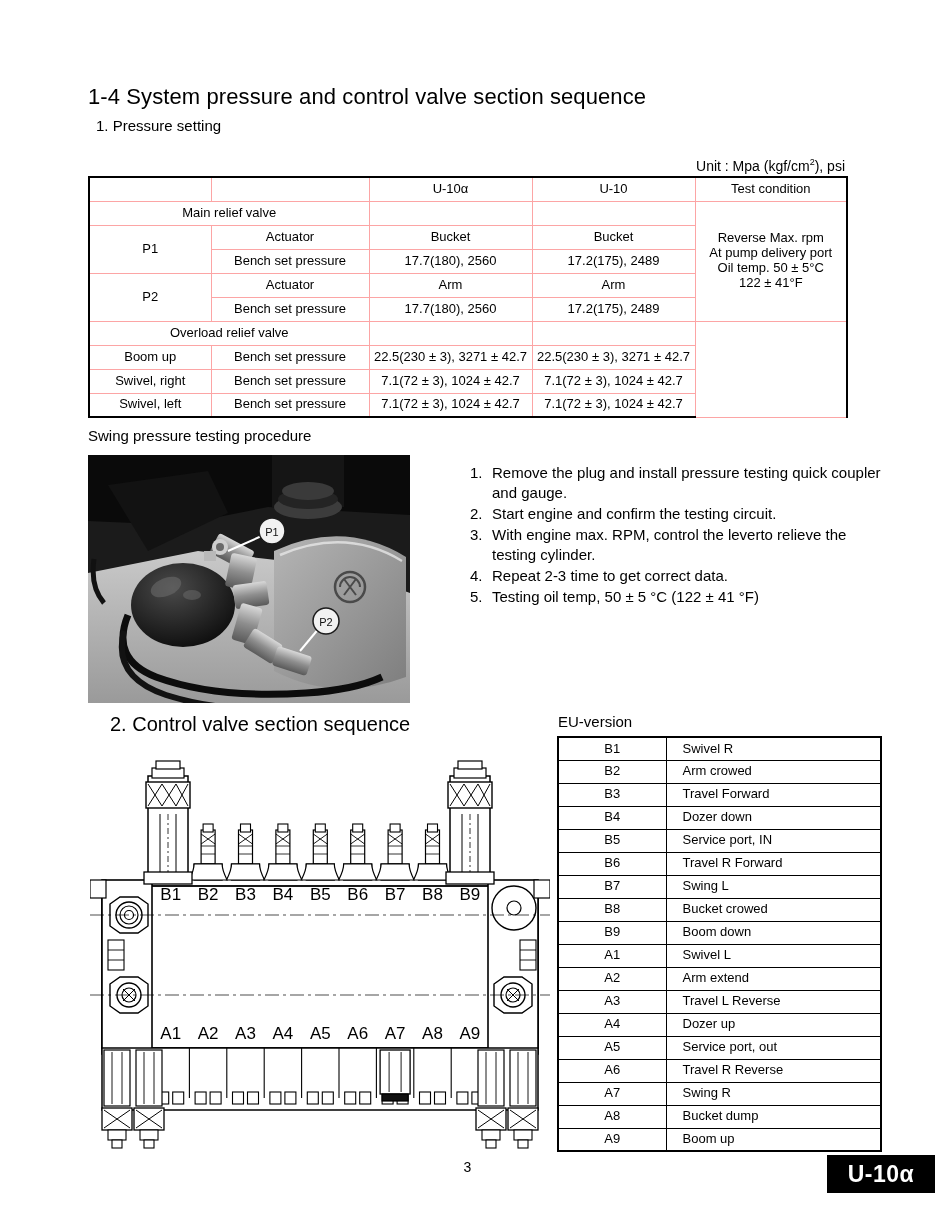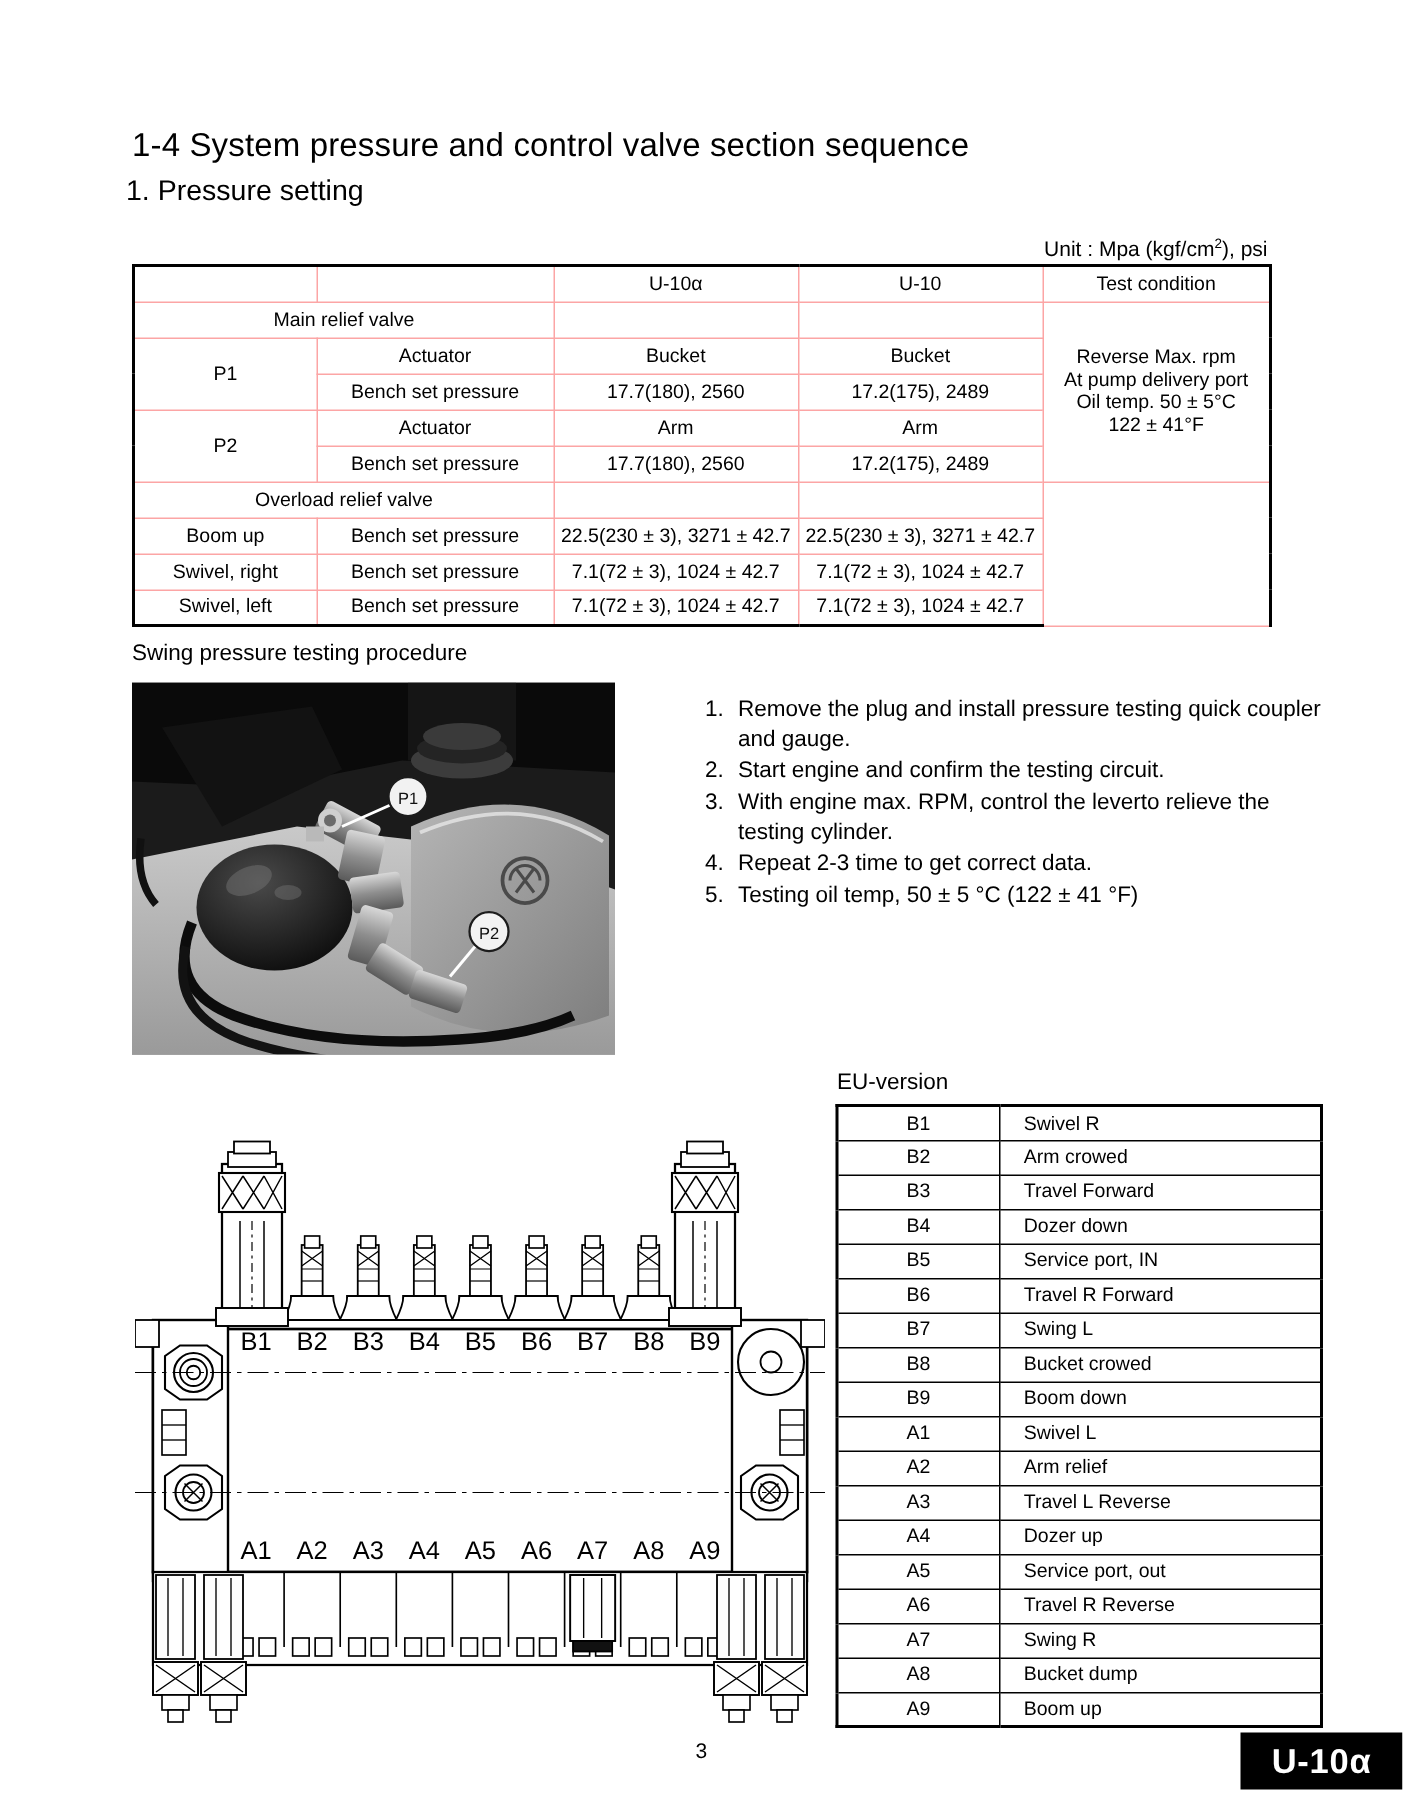--- a/index.html
+++ b/index.html
@@ -19,22 +19,22 @@
   
   .h-section {
     position: absolute;
     left: 88px; top: 84px;
     font-size: 22px;
     letter-spacing: 0.1px;
     white-space: nowrap;
   }
   .h-sub1 {
     position: absolute;
-    left: 84px; top: 117px;
-    font-size: 19px;
+    left: 96px; top: 117px;
+    font-size: 15px;
     white-space: nowrap;
   }
   .h-sub2 {
     position: absolute;
     left: 110px; top: 713px;
     font-size: 20px;
     white-space: nowrap;
   }
   .h-relief {
     position: absolute;
@@ -326,20 +326,21 @@
     <div class="proc-item">
       <span class="proc-num">4.</span>
       <span class="proc-txt">Repeat 2-3 time to get correct data.</span>
     </div>
     <div class="proc-item">
       <span class="proc-num">5.</span>
       <span class="proc-txt">Testing oil temp, 50 ± 5 °C (122 ± 41 °F)</span>
     </div>
   </div>
 
+  <div class="h-sub2">2.  Control valve section sequence</div>
   <div class="h-eu">EU-version</div>
 
   <table class="eutable">
     <tbody id="eu-tbody">
         <tr>
           <td class="eu-code">B1</td>
           <td class="eu-desc">Swivel R</td>
         </tr>
         <tr>
           <td class="eu-code">B2</td>
@@ -372,21 +373,21 @@
         <tr>
           <td class="eu-code">B9</td>
           <td class="eu-desc">Boom down</td>
         </tr>
         <tr>
           <td class="eu-code">A1</td>
           <td class="eu-desc">Swivel L</td>
         </tr>
         <tr>
           <td class="eu-code">A2</td>
-          <td class="eu-desc">Arm relief</td>
+          <td class="eu-desc">Arm extend</td>
         </tr>
         <tr>
           <td class="eu-code">A3</td>
           <td class="eu-desc">Travel L Reverse</td>
         </tr>
         <tr>
           <td class="eu-code">A4</td>
           <td class="eu-desc">Dozer up</td>
         </tr>
         <tr>

